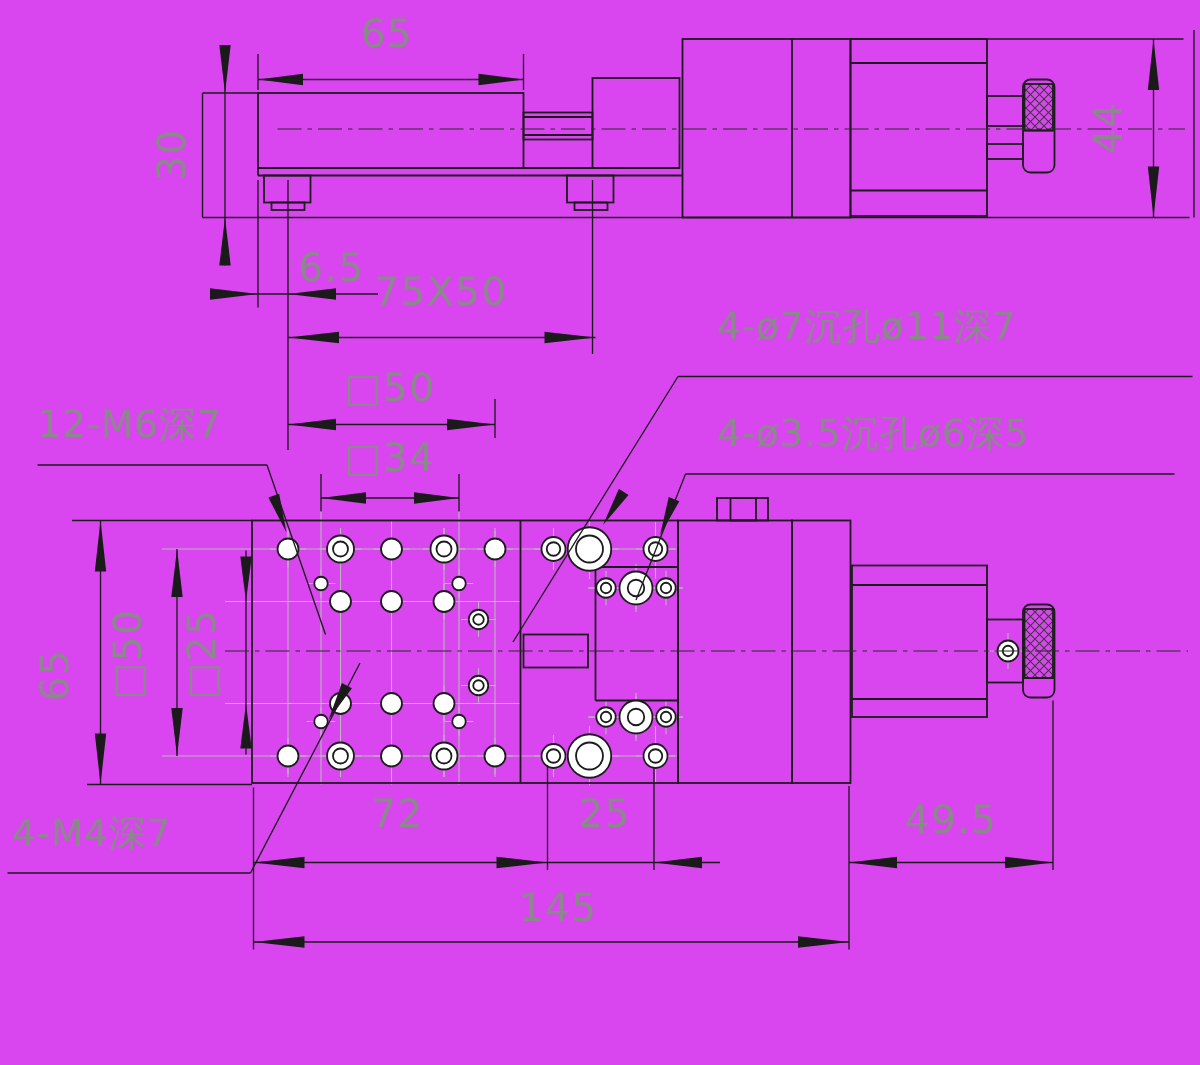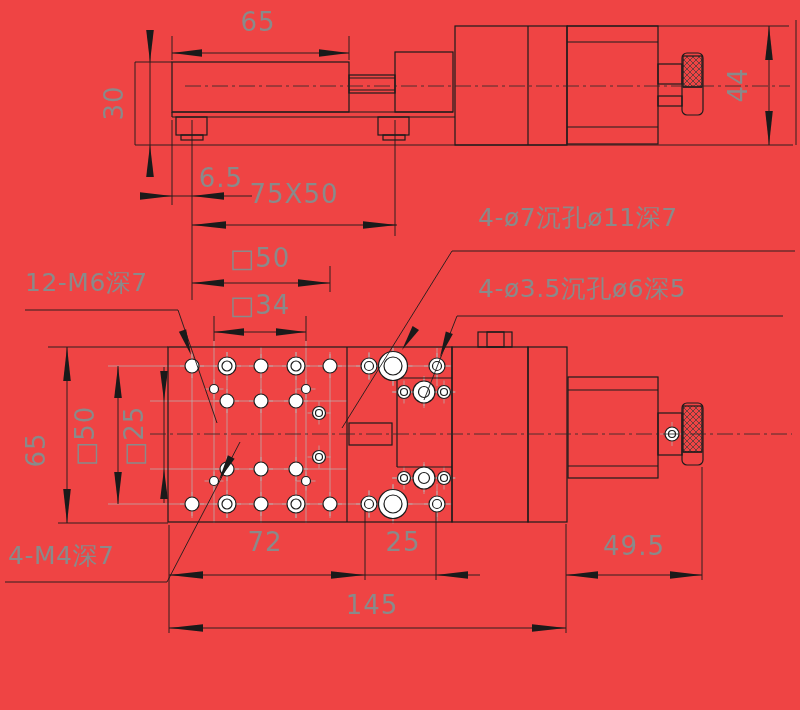--- a/index.html
+++ b/index.html
@@ -1,16 +1,16 @@
 <!DOCTYPE html>
 <html><head>
 <meta charset="utf-8">
 <style>
   html,body{margin:0;padding:0;background:#ffffff;}
-  .canvas{width:800px;height:710px;position:relative;background:#ef4444;overflow:hidden;}
+  .canvas{width:800px;height:710px;position:relative;background:#d946ef;overflow:hidden;}
   svg{display:block;}
   text{font-family:"DejaVu Sans", "Liberation Sans", sans-serif;}
   .dim{font-size:26px;fill:#8a8a8a;letter-spacing:1px;}
   .note{font-size:25px;fill:#8a8a8a;letter-spacing:0.5px;}
   .s1{stroke:#1c1c1c;stroke-width:1.2;fill:none;}
   .s2{stroke:#1c1c1c;stroke-width:0.9;fill:none;}
   .cl{stroke:#b8b8b8;stroke-width:0.7;fill:none;}
   .cld{stroke:#2a2a2a;stroke-width:0.8;fill:none;stroke-dasharray:16 4 3 4;}
 </style>
 </head>

